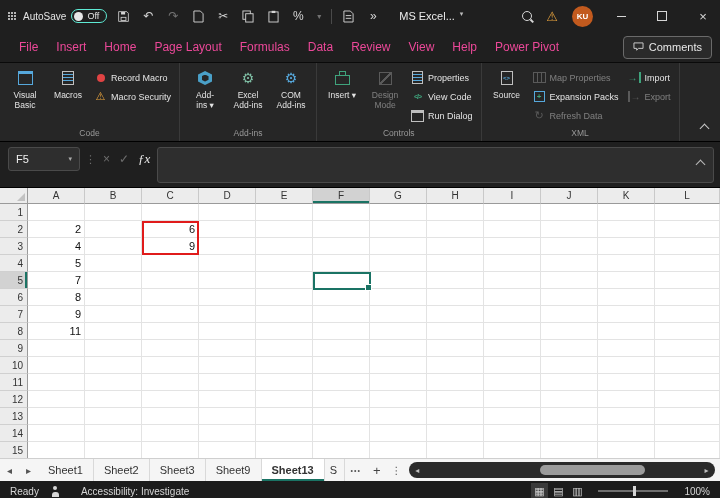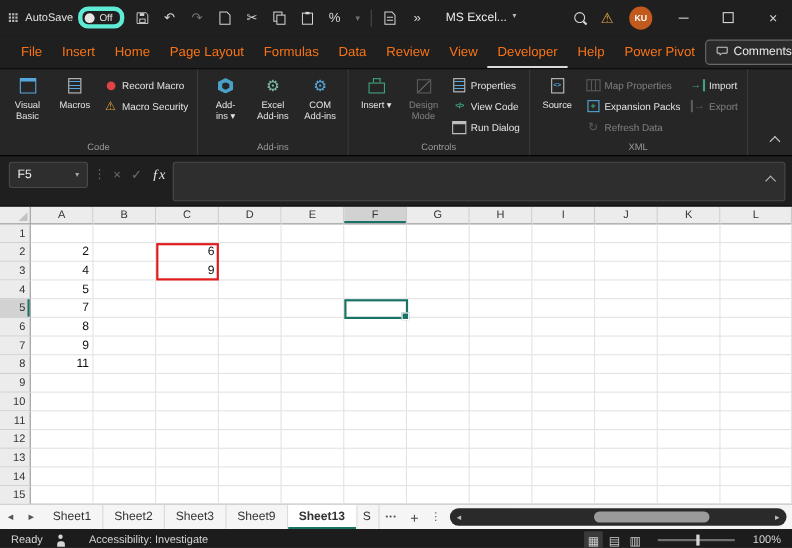--- a/index.html
+++ b/index.html
@@ -5,40 +5,40 @@
   html,body{margin:0;padding:0;}
   body{width:720px;height:498px;overflow:hidden;background:#181818;font-family:"Liberation Sans",sans-serif;-webkit-font-smoothing:antialiased;}
   .app{width:720px;height:498px;display:flex;flex-direction:column;}
   .spacer{flex:1;}
   .dim{opacity:.45;}
 
   
   .titlebar{height:32px;flex:none;background:#1f1f1f;display:flex;align-items:center;color:#d6d6d6;font-size:11px;padding-left:8px;gap:7px;}
   .grid9{width:2px;height:2px;background:#b5b5b5;box-shadow:3px 0 0 #b5b5b5,6px 0 0 #b5b5b5,0 3px 0 #b5b5b5,3px 3px 0 #b5b5b5,6px 3px 0 #b5b5b5,0 6px 0 #b5b5b5,3px 6px 0 #b5b5b5,6px 6px 0 #b5b5b5;margin:0 6px 6px 0;}
   .autosave{display:inline-flex;align-items:center;gap:5px;font-size:10px;color:#e3e3e3;}
-  .pill{display:inline-flex;align-items:center;gap:4px;border:4px solid #5eead4;border-radius:9px;padding:1px 7px 1px 2px;}
+  .pill{display:inline-flex;align-items:center;gap:4px;border:1px solid #5eead4;border-radius:9px;padding:1px 7px 1px 2px;}
   .knob{width:9px;height:9px;border-radius:50%;background:#e6e6e6;}
   .pill-text{font-size:9px;}
   .t-btn{width:18px;height:18px;display:inline-flex;align-items:center;justify-content:center;font-size:12px;color:#d6d6d6;}
   .t-btn.sm{font-size:8px;width:10px;}
   .tsep{width:1px;height:15px;background:#4a4a4a;}
   .warn{color:#e8a33d;font-size:13px;}
   .title-combo{display:inline-flex;align-items:flex-start;gap:5px;margin-left:10px;font-size:11px;color:#ececec;}
   .chev{font-size:7px;color:#bbb;}
   .mag{width:8px;height:8px;border:1.5px solid #d6d6d6;border-radius:50%;position:relative;display:inline-block;}
   .mag::after{content:"";position:absolute;width:4px;height:1.5px;background:#d6d6d6;transform:rotate(45deg);right:-3px;bottom:-1px;}
   .avatar{width:21px;height:21px;border-radius:50%;background:#c25a1e;color:#fff;font-size:8px;font-weight:bold;display:inline-flex;align-items:center;justify-content:center;margin:0 4px;}
   .winbtn{width:34px;height:32px;display:inline-flex;align-items:center;justify-content:center;font-size:13px;color:#d6d6d6;}
   .minline{width:9px;height:1px;background:#d6d6d6;display:inline-block;}
   .maxsq{width:8px;height:8px;border:1px solid #d6d6d6;display:inline-block;}
 
   
   .menubar{height:30px;flex:none;background:#1f1f1f;display:flex;align-items:center;padding:0 8px 0 10px;}
   .mtabs{display:flex;align-items:stretch;height:30px;}
-  .mtab{padding:0 9px;display:flex;align-items:center;font-size:12px;color:#f97316;white-space:nowrap;}
+  .mtab{padding:0 9px;display:flex;align-items:center;font-size:12px;color:#ec4899;white-space:nowrap;}
   .mtab.active{box-shadow:inset 0 -2px 0 #d9d9d9;}
   .mb-right{margin-left:auto;display:flex;align-items:center;gap:8px;}
   .comments-btn{height:21px;border:1px solid #6a6a6a;border-radius:4px;display:flex;align-items:center;gap:5px;padding:0 9px;font-size:11px;color:#e8e8e8;background:#2a2a2a;}
 
   
   .ribbon{height:78px;flex:none;background:#262626;border-top:1px solid #0a0a0a;border-bottom:1px solid #000;position:relative;}
   .rgroups{display:flex;height:100%;}
   .rgroup{display:flex;flex-direction:column;border-right:1px solid #3a3a3a;height:100%;}
   .rg-items{flex:1;display:flex;align-items:stretch;gap:3px;padding:3px 5px 0 5px;}
   .rg-label{font-size:8.5px;color:#999;text-align:center;height:14px;line-height:12px;}
@@ -201,21 +201,20 @@
   <div class="menubar">
     <div id="menu-tabs" class="mtabs">
         <div class="mtab">File</div>
         <div class="mtab">Insert</div>
         <div class="mtab">Home</div>
         <div class="mtab">Page Layout</div>
         <div class="mtab">Formulas</div>
         <div class="mtab">Data</div>
         <div class="mtab">Review</div>
         <div class="mtab">View</div>
-        <div class="mtab active">Developer</div>
         <div class="mtab">Help</div>
         <div class="mtab">Power Pivot</div>
       </div>
     <div class="mb-right">
       <div class="comments-btn">
         <svg width="11" height="10" viewBox="0 0 12 11">
             <path d="M1 1h10v6H6L4 9V7H1z" fill="none" stroke="#d6d6d6"></path>
           </svg>
         <span>Comments</span>
       </div>

